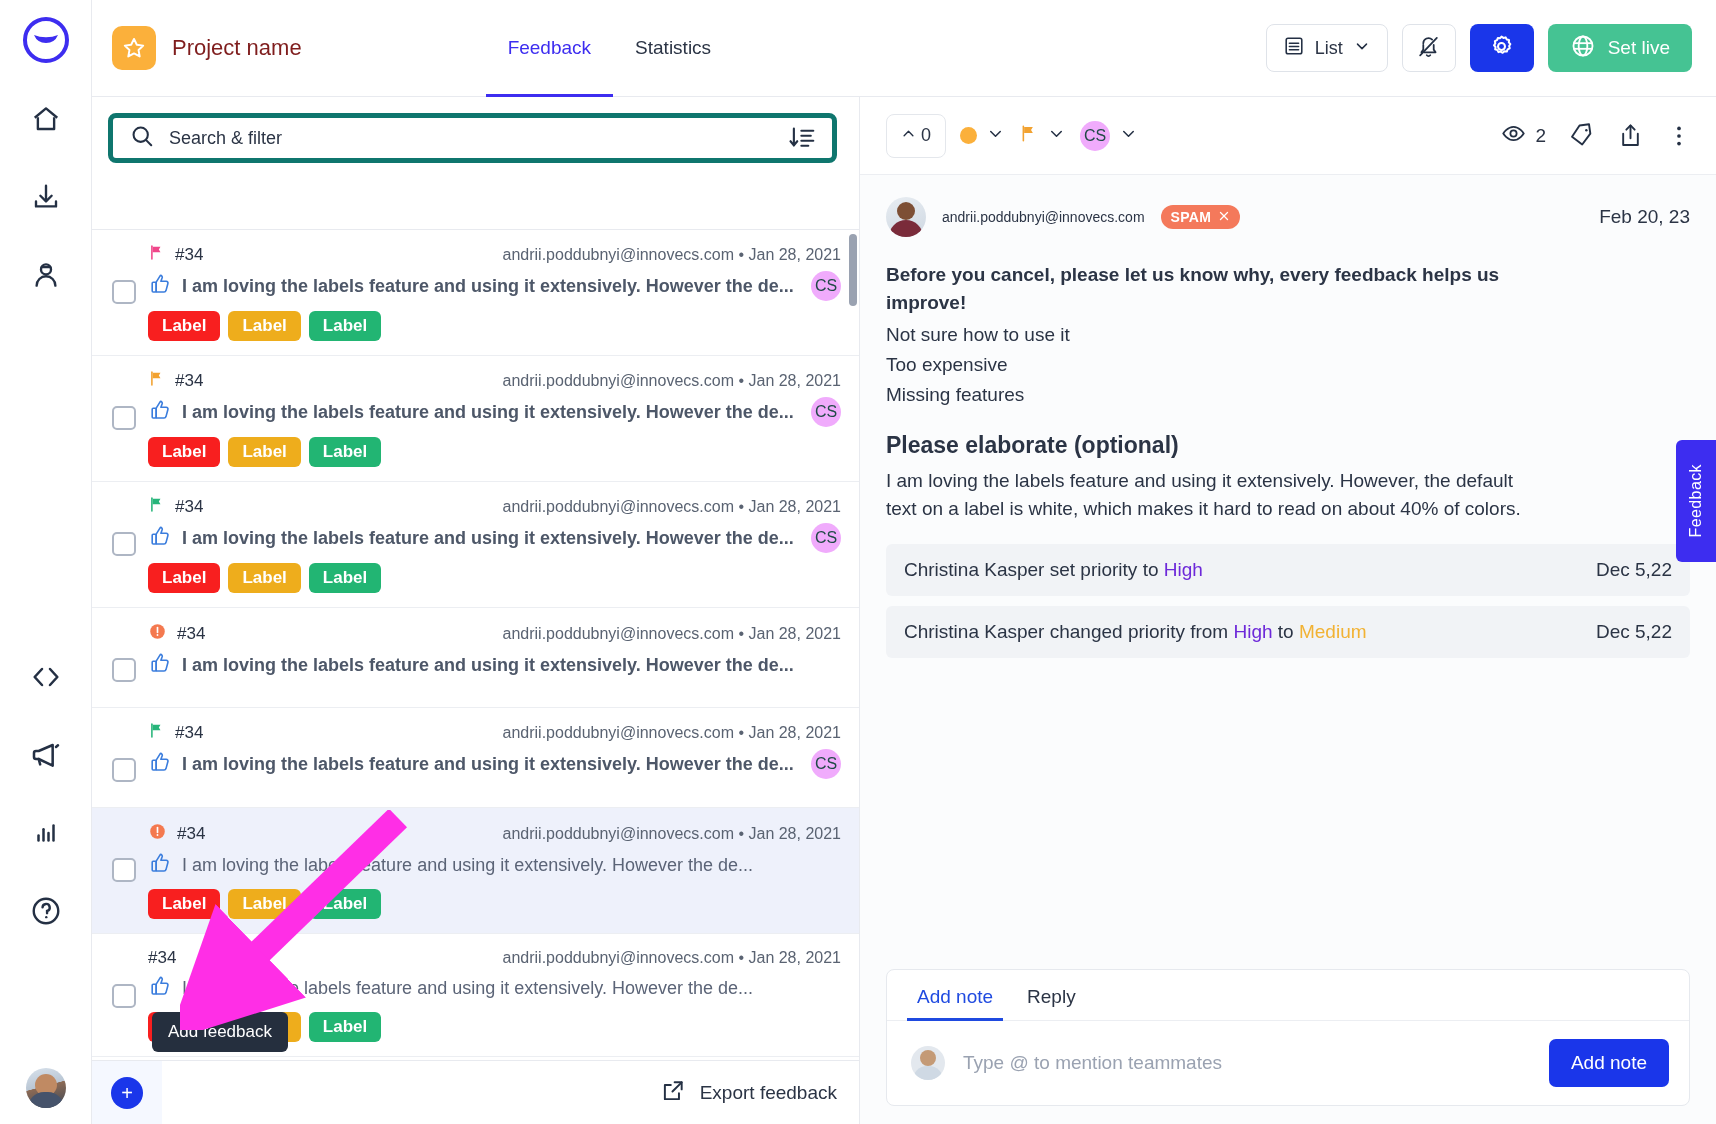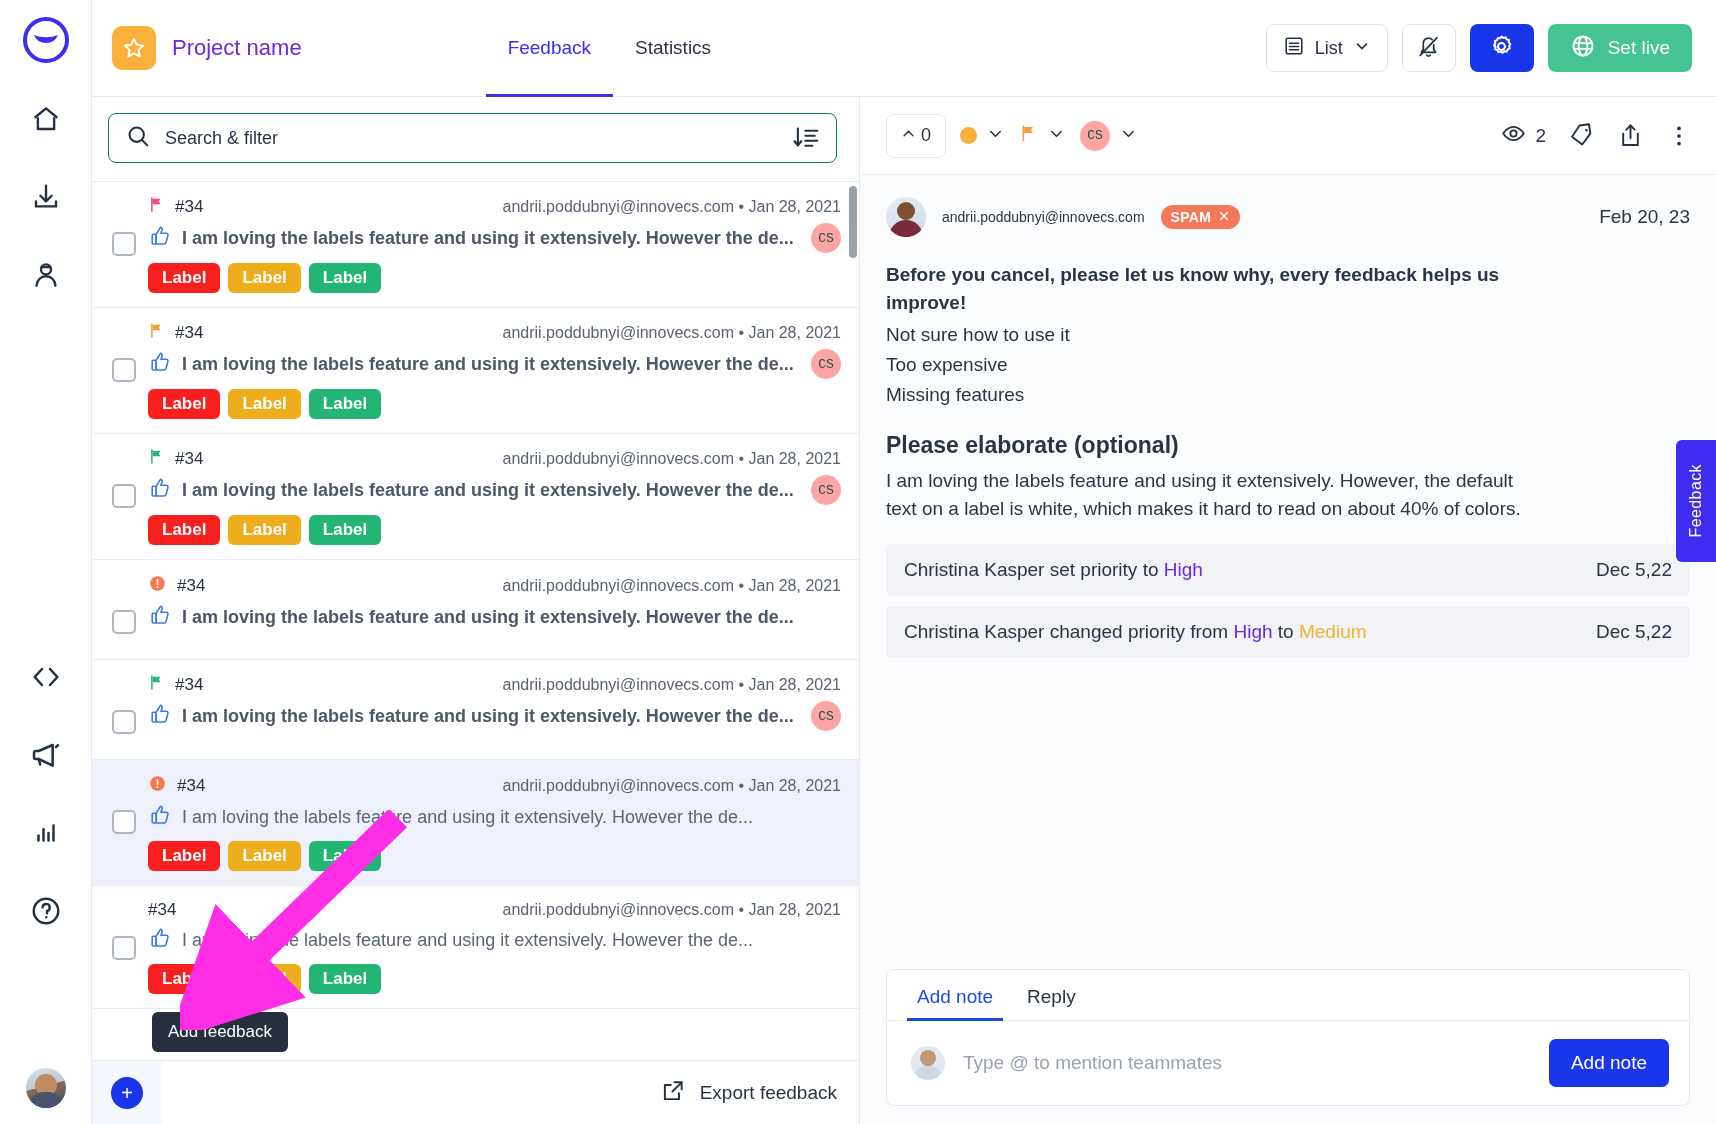--- a/index.html
+++ b/index.html
@@ -47,21 +47,21 @@
   .topbar {
     height: 97px; background: #fff; border-bottom: 1px solid #e8eaef;
     display: flex; align-items: center; padding: 0 24px 0 20px; gap: 16px;
     flex: 0 0 97px;
   }
   .proj { display: flex; align-items: center; gap: 16px; }
   .proj-badge {
     width: 44px; height: 44px; border-radius: 10px; background: #FBB03B;
     display: flex; align-items: center; justify-content: center;
   }
-  .proj-name { font-size: 22px; color: #6d28d9; font-weight: 400; }
+  .proj-name { font-size: 22px; color: #7f1d1d; font-weight: 400; }
   .tabs { display: flex; gap: 0; margin-left: 168px; align-self: stretch; align-items: center; }
   .tab {
     font-size: 19px; color: #2b3445; padding: 0 22px; height: 97px;
     display: flex; align-items: center; cursor: pointer; position: relative;
   }
   .tab.active { color: #3d2df0; }
   .tab.active::after {
     content:''; position: absolute; left: 0; right: 0; bottom: 0; height: 3px; background: #3d2df0;
   }
   .topbar-right { margin-left: auto; display: flex; align-items: center; gap: 14px; }
@@ -87,31 +87,31 @@
   
   .body { flex: 1; display: flex; min-height: 0; }
 
   
   .listcol {
     width: 768px; flex: 0 0 768px; background: #fff; border-right: 1px solid #e8eaef;
     display: flex; flex-direction: column; min-height: 0; position: relative;
   }
   .searchwrap { padding: 16px 22px 18px 16px; background:#fff; }
   .searchbar {
-    height: 50px; border: 1px solid #0f766e; border-radius: 8px;
+    height: 50px; border: 5px solid #0f766e; border-radius: 8px;
     display: flex; align-items: center; padding: 0 10px 0 16px; gap: 14px;
   }
   .search-input {
     flex: 1; border: none; outline: none; font-size: 18px; color: #2b3445;
     font-family: "Liberation Sans", sans-serif; background: transparent;
   }
   .search-input::placeholder { color: #2b3445; }
   .sortbtn { width: 40px; height: 40px; display: flex; align-items: center; justify-content: center; cursor: pointer; }
 
-  .listscroll { flex: 1; overflow: hidden; position: relative; border-top: 1px solid #e8eaef; }
+  .listscroll { flex: 1; overflow: hidden; position: relative; border-top: 1px solid #e8eaef; margin-top: 48px; }
   .row {
     border-bottom: 1px solid #eceef2; padding: 14px 18px 14px 0;
     display: flex; align-items: flex-start; position: relative; cursor: pointer;
     min-height: 100px;
   }
   .row.selected { background: #eef1fb; }
   .row-check {
     width: 24px; height: 24px; border: 2px solid #aeb6c4; border-radius: 5px;
     margin: 36px 12px 0 20px; flex: 0 0 24px; background: #fff; cursor: pointer;
   }
@@ -119,23 +119,23 @@
   .row-top { display: flex; align-items: center; gap: 10px; }
   .row-id { font-size: 17px; color: #2b3445; }
   .row-meta { margin-left: auto; font-size: 16px; color: #5a6372; white-space: nowrap; }
   .row-text { display: flex; align-items: center; gap: 10px; margin-top: 6px; }
   .row-msg {
     font-size: 18px; color: #4d5768; white-space: nowrap; overflow: hidden;
     text-overflow: ellipsis; font-weight: 600;
   }
   .row.dim .row-msg { font-weight: 400; color: #5b6477; }
   .row-avatar {
-    width: 30px; height: 30px; border-radius: 50%; background: #fca5a5; color: #1f4a46;
-    font-size: 13px; display: flex; align-items: center; justify-content: center;
-    flex: 0 0 30px; margin-left: auto; font-family: Liberation Mono, monospace;
+    width: 30px; height: 30px; border-radius: 50%; background: #f0abfc; color: #1f4a46;
+    font-size: 16px; display: flex; align-items: center; justify-content: center;
+    flex: 0 0 30px; margin-left: auto;
   }
   .labels { display: flex; gap: 8px; margin-top: 10px; }
   .lbl {
     border-radius: 6px; color: #fff; font-size: 17px; font-weight: 700;
     padding: 5px 14px;
   }
   .lbl.red { background: #f81f1f; }
   .lbl.amber { background: #eead1c; }
   .lbl.green { background: #22b573; }
 

